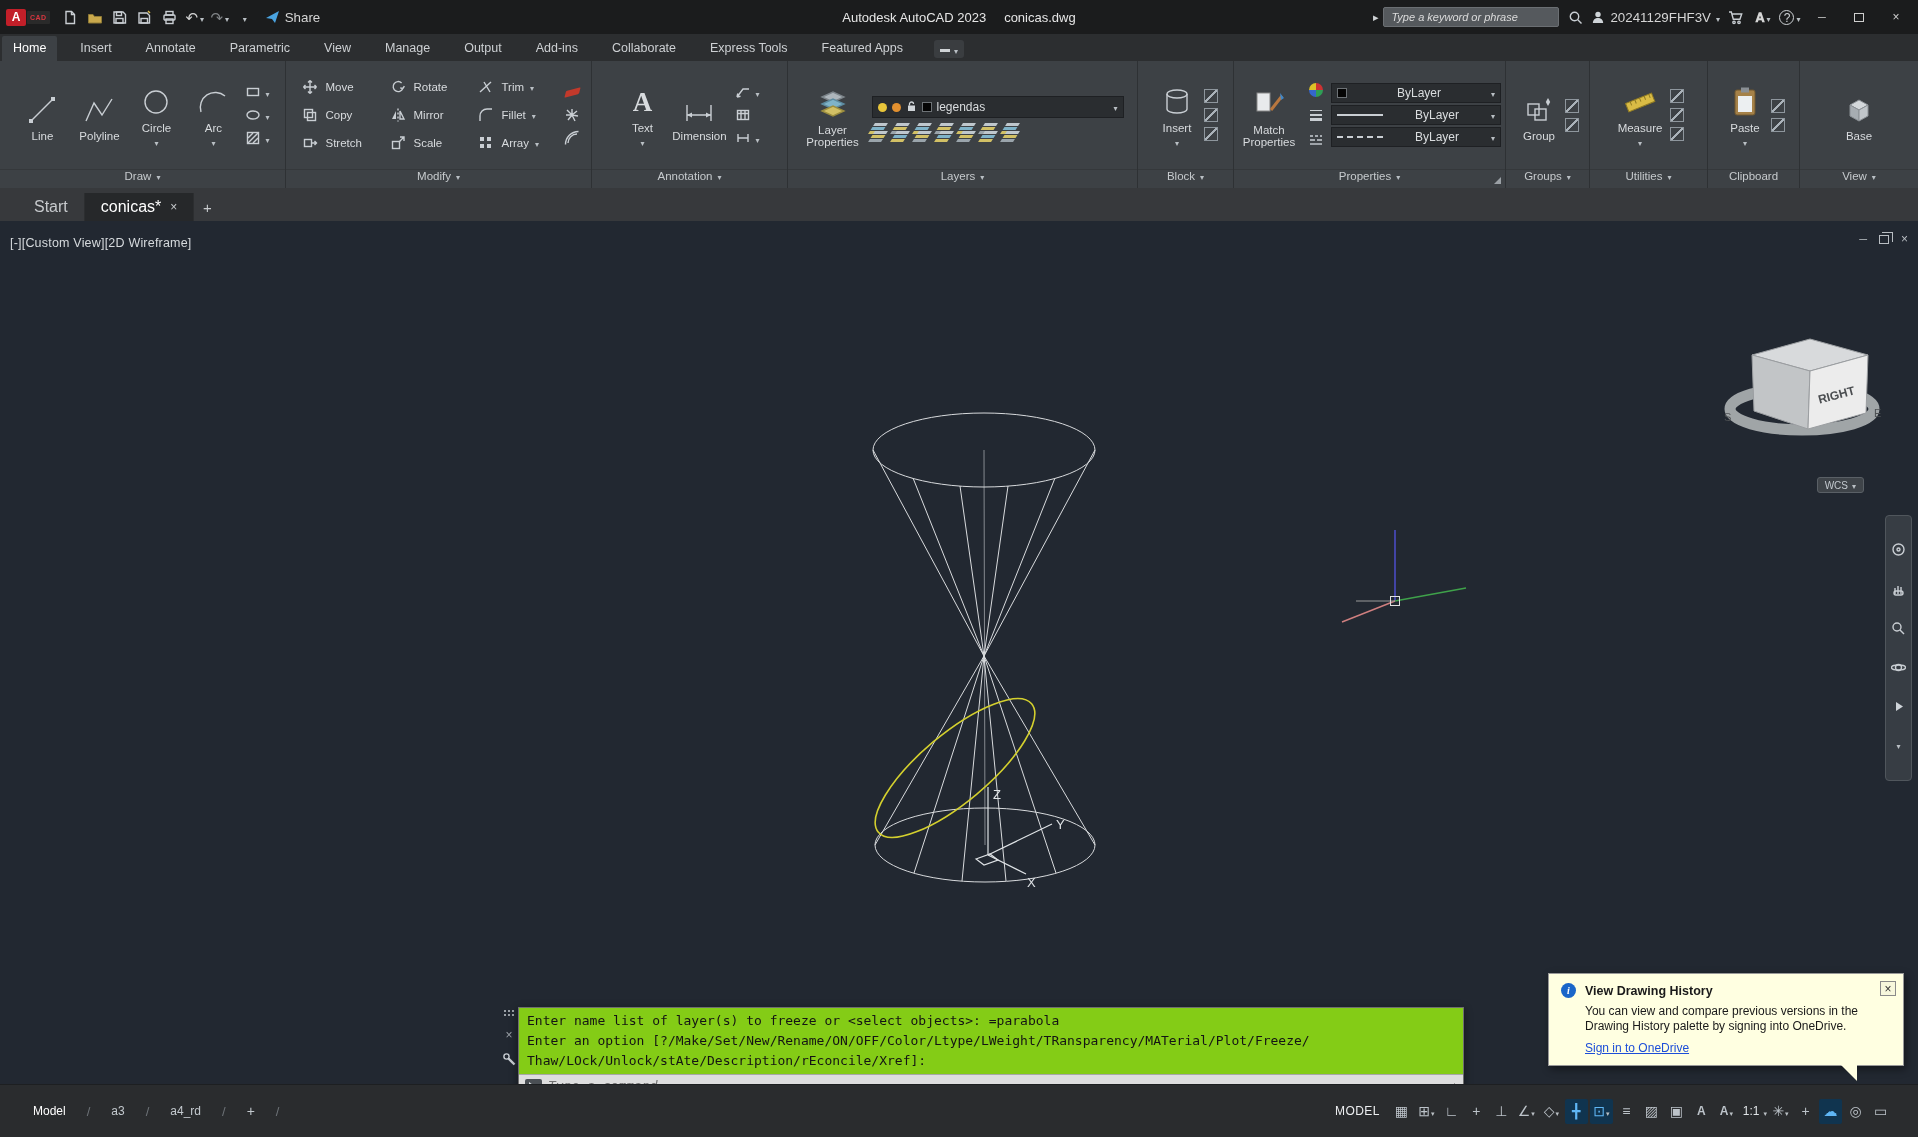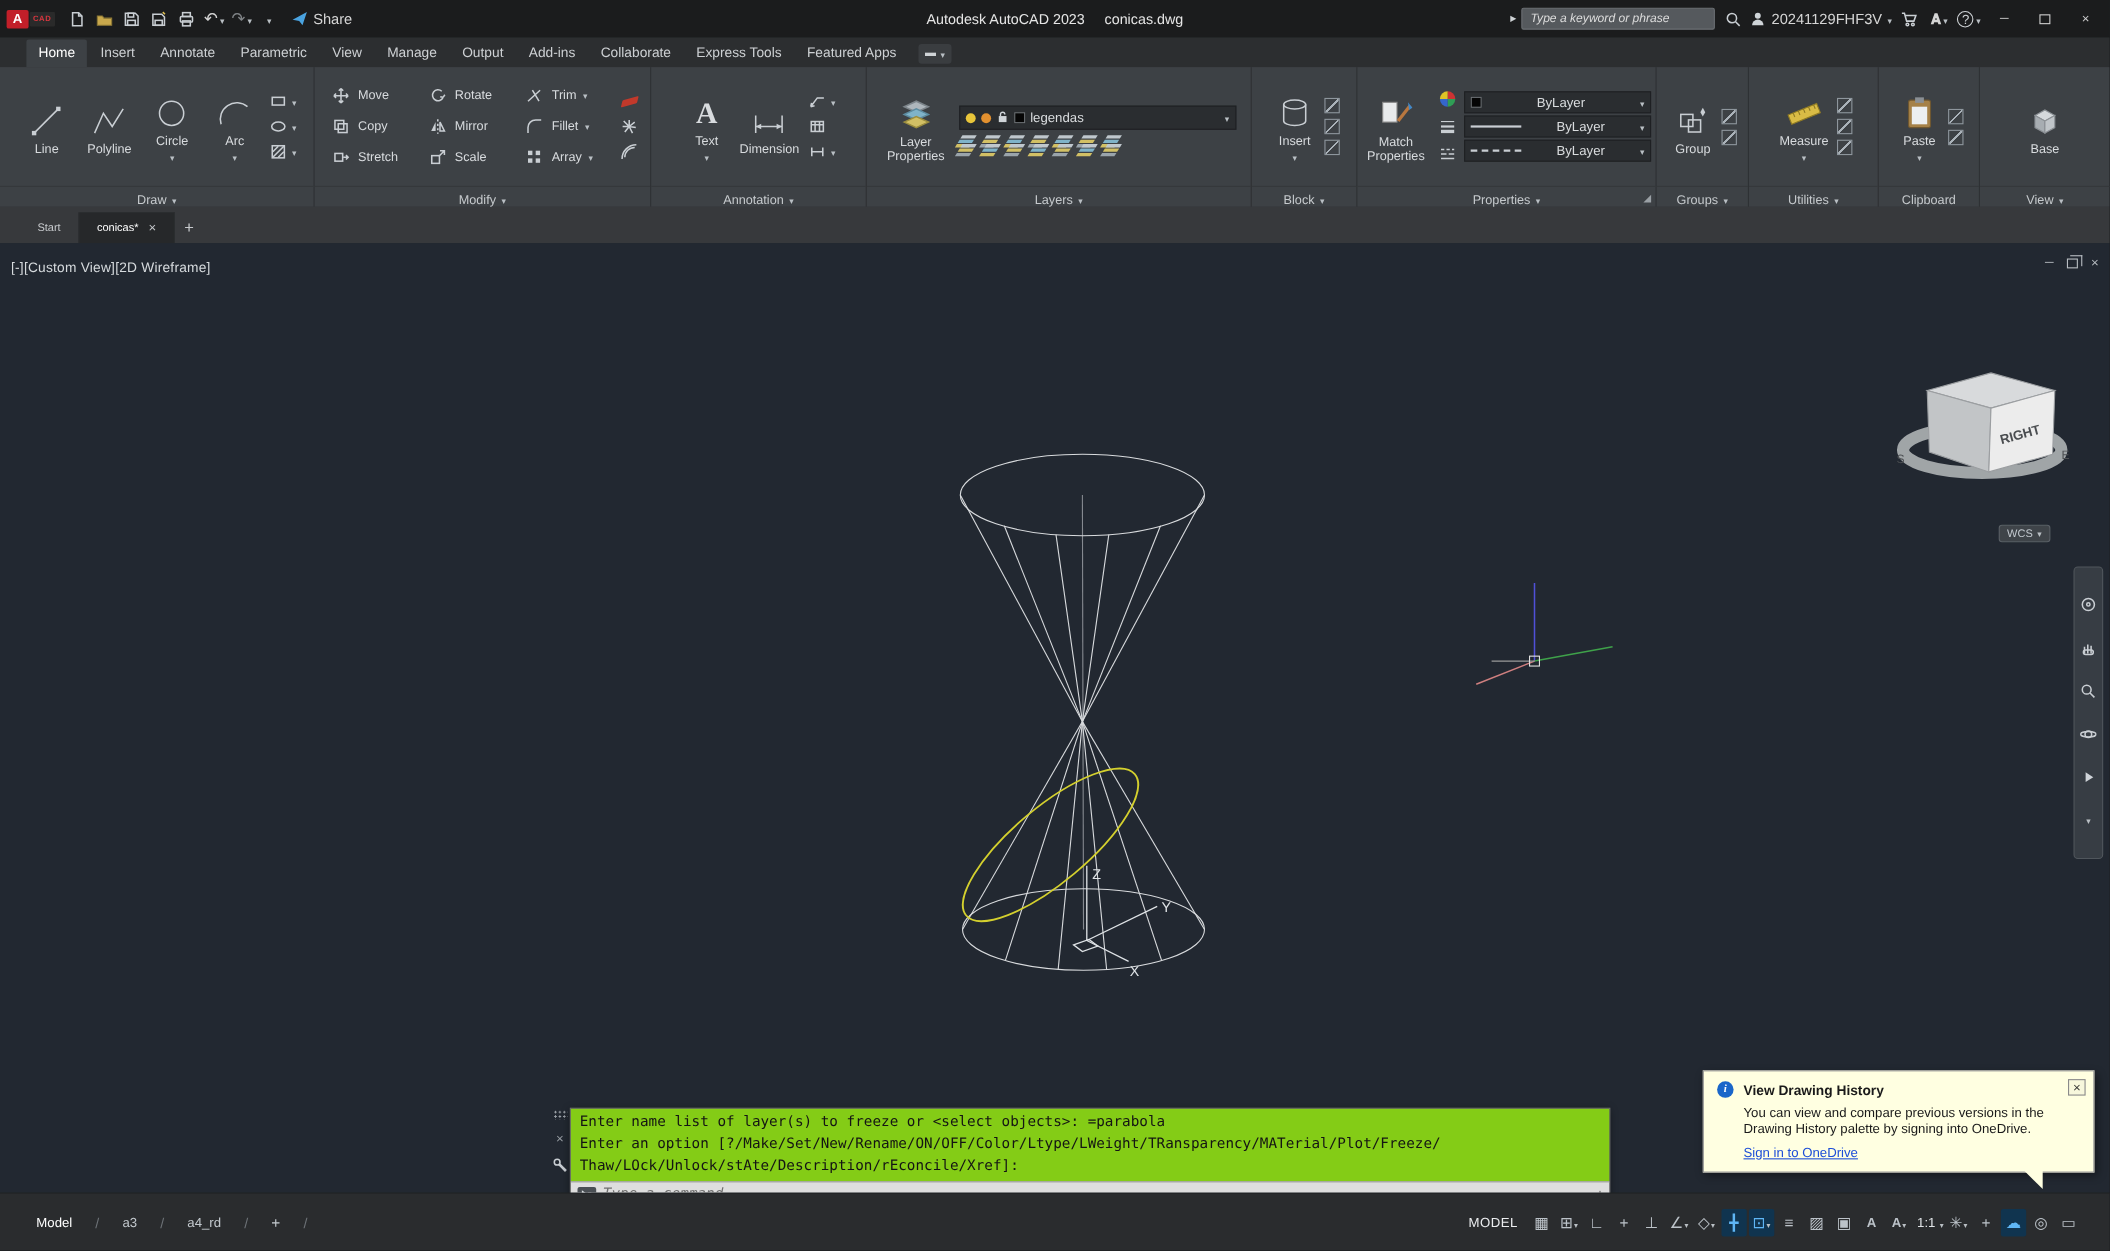--- a/index.html
+++ b/index.html
@@ -37,30 +37,30 @@
 .tbtn{background:none;border:none;color:#d5d5d5;height:26px;min-width:22px;display:inline-flex;align-items:center;justify-content:center;gap:2px;cursor:pointer}
 .tb-title{position:absolute;left:50%;top:0;transform:translateX(-50%);height:34px;display:flex;align-items:center;gap:18px;font-size:13px;color:#e6e6e6;white-space:nowrap}
 .tb-right{margin-left:auto;display:flex;align-items:center;gap:5px}
 .searchbox{width:176px;height:20px;background:#55595d;border:1px solid #6b6f73;border-radius:2px;color:#eee;font-size:11px;padding:0 7px;font-style:italic;font-family:"Liberation Sans",sans-serif}
 .searchbox::placeholder{color:#dcdcdc;font-style:italic}
 .helpc{width:15px;height:15px;border:1.4px solid #cfd3d6;border-radius:50%;display:grid;place-items:center;color:#cfd3d6}
 .winbtn{width:32px;height:34px;display:grid;place-items:center;color:#cfcfcf;cursor:pointer}
 .wb-max{width:10px;height:9px;border:1.3px solid #cfcfcf}
 
 
-.ribbon-tabs{height:27px;background:#2c2e30;display:flex;align-items:flex-end;padding-left:24px;gap:1px;flex:none}
+.ribbon-tabs{height:27px;background:#2c2e30;display:flex;align-items:flex-end;padding-left:2px;gap:12px;flex:none}
 .rtab{padding:5px 11px 6px;font-size:12.5px;color:#cdd0d3;cursor:pointer;white-space:nowrap}
 .rtab.active{background:#3d4145;color:#fff;border-radius:2px 2px 0 0}
 .rib-collapse{margin-left:8px;margin-bottom:3px;height:18px;padding:0 6px;background:#3a3d40;border-radius:3px;display:flex;align-items:center;gap:4px;color:#cfd3d6;cursor:pointer}
 
 
 .ribbon-body{height:127px;background:#3d4145;display:flex;flex:none}
 .panel{display:flex;flex-direction:column;border-right:1px solid #2e3134;flex:none}
 .panel-content{flex:1;display:flex;align-items:center;justify-content:center;gap:3px;padding:3px 4px;overflow:hidden}
-.panel-label{height:19px;display:flex;align-items:flex-end;justify-content:center;gap:5px;font-size:11.5px;color:#c6cacd;border-top:1px solid #35383b;cursor:pointer;position:relative}
+.panel-label{height:19px;display:flex;align-items:flex-start;justify-content:center;gap:5px;font-size:11.5px;color:#c6cacd;border-top:1px solid #35383b;cursor:pointer;position:relative}
 .big{display:flex;flex-direction:column;align-items:center;width:54px;gap:2px;padding-top:4px;color:#d8dbde;font-size:11.5px;text-align:center;line-height:12px;cursor:pointer;background:none;border:none}
 .big .ic{width:36px;height:36px;display:grid;place-items:center}
 .ic-text::after{content:"A";font-size:27px;font-weight:bold;color:#d8dbde;font-family:"Liberation Serif",serif}
 .minicol{display:flex;flex-direction:column;justify-content:center;gap:5px}
 .minirow{display:flex;align-items:center;gap:3px;cursor:pointer}
 .mini{width:19px;height:18px;display:grid;place-items:center;color:#cfd3d7}
 .dot-ic{width:14px;height:14px;border:1px solid #8e969d;background:linear-gradient(135deg,transparent 45%,#aab2b9 45%,#aab2b9 55%,transparent 55%)}
 .mod-grid{display:grid;grid-template-columns:repeat(3,88px);grid-auto-rows:28px;align-items:center}
 .tool{display:flex;align-items:center;gap:6px;font-size:11.5px;color:#d8dbde;padding-left:5px;cursor:pointer;background:none;border:none}
 .erase-ic{width:13px;height:7px;background:#c2392b;transform:skewX(-30deg) rotate(-18deg);border-radius:1px}
@@ -75,21 +75,21 @@
 .prow-col{display:flex;flex-direction:column;gap:2px}
 .pdd{display:flex;align-items:center;gap:5px;width:170px;height:20px;background:#2a2d30;border:1px solid #1e2023;color:#dadddf;font-size:12px;padding:0 5px;cursor:pointer}
 .pdd .val{flex:1;text-align:center}
 .lw-sample{width:46px;height:2px;background:#c9ced3}
 .lt-sample{width:46px;height:0;border-top:2px dashed #c9ced3}
 .picol{display:flex;flex-direction:column;gap:7px;margin:0 3px}
 .launcher{position:absolute;right:4px;bottom:4px;width:0;height:0;border-left:7px solid transparent;border-bottom:7px solid #9aa0a5}
 
 
 .filetabs{height:33px;background:#37393c;display:flex;align-items:flex-end;padding-left:18px;flex:none}
-.ftab{height:28px;padding:0 16px;display:flex;align-items:center;gap:9px;font-size:10px;color:#c7cacd;cursor:pointer;border-right:1px solid #2c2e30}
+.ftab{height:28px;padding:0 16px;display:flex;align-items:center;gap:9px;font-size:16px;color:#c7cacd;cursor:pointer;border-right:1px solid #2c2e30}
 .ftab.active{background:#26282a;color:#fff}
 .ftab .gx{color:#c7cacd}
 .ftab-plus{width:26px;height:28px;display:grid;place-items:center;color:#c7cacd;font-size:15px;cursor:pointer}
 .ftab-plus::after{content:"+"}
 
 
 .canvas{flex:1;position:relative;background:var(--canvas-bg,#222831);overflow:hidden}
 .vp-label{position:absolute;left:10px;top:15px;font-size:12.5px;color:#d6dadd;letter-spacing:.2px}
 .vp-ctrl{position:absolute;right:10px;top:12px;display:flex;gap:12px;color:#b9bec3;align-items:center}
 .vp-restore{width:10px;height:9px;border:1.2px solid #b9bec3;position:relative}

